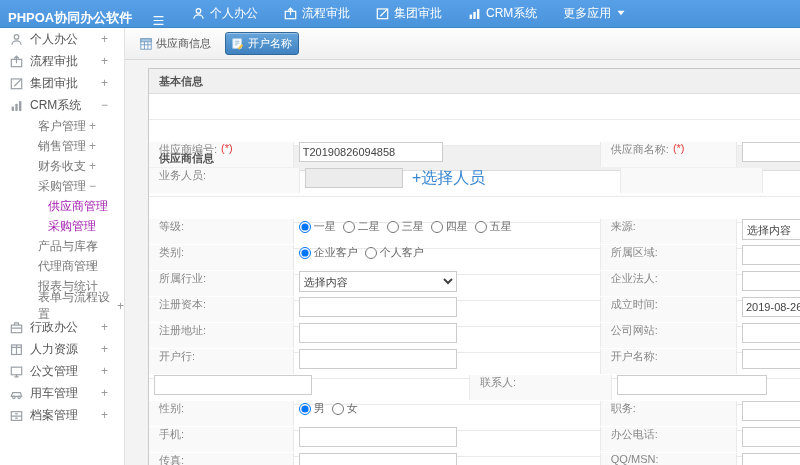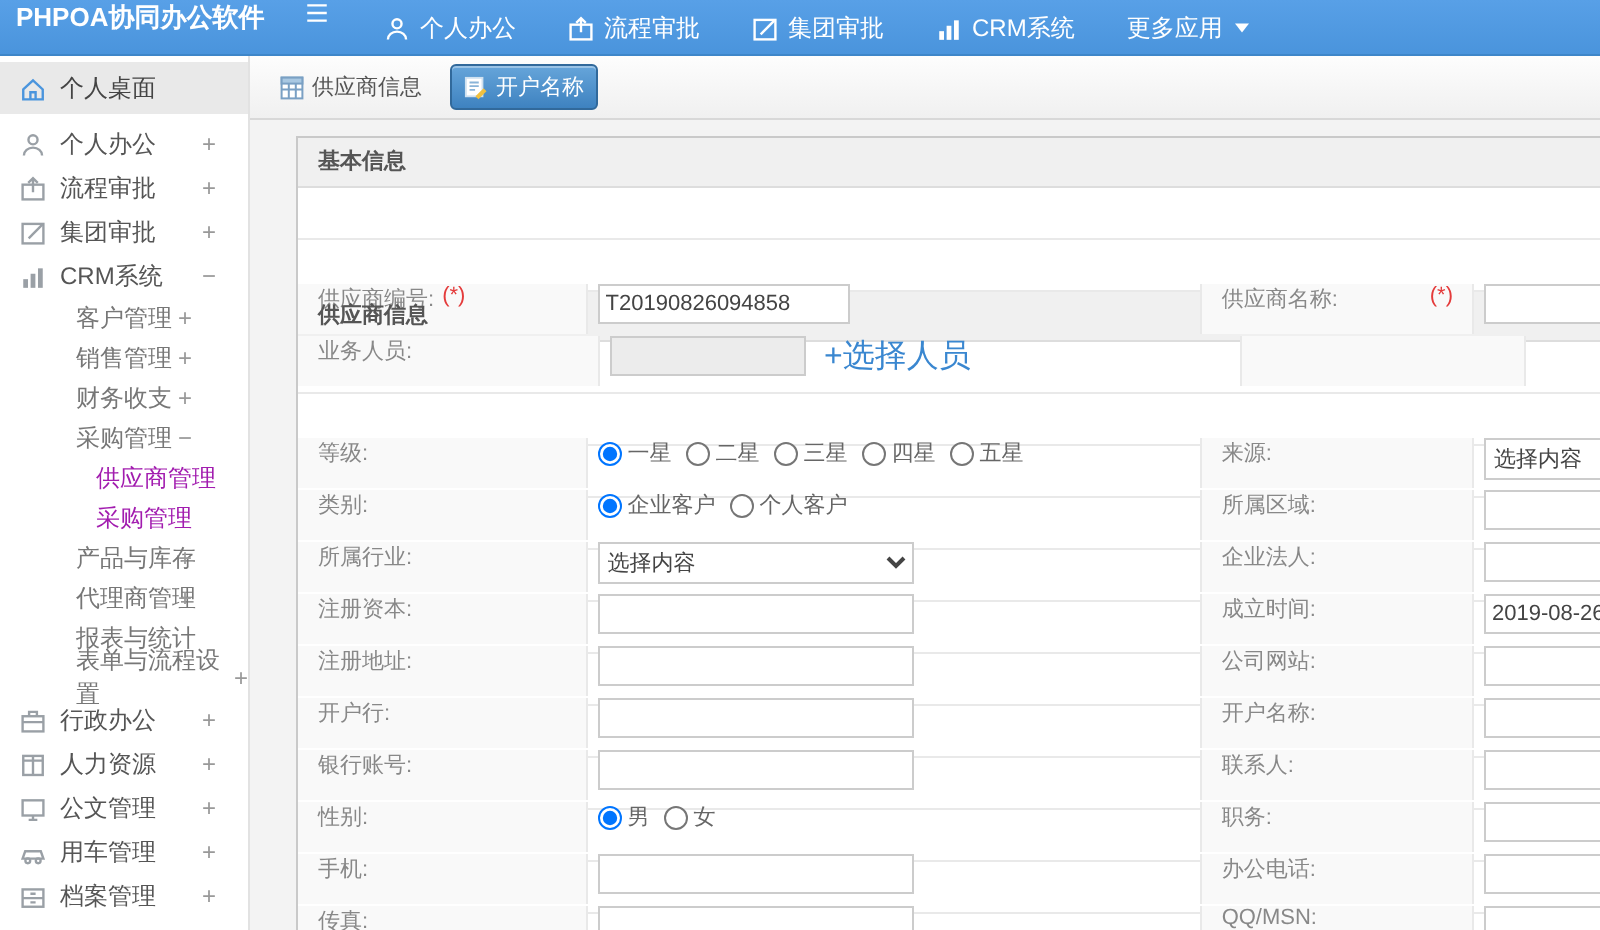--- a/index.html
+++ b/index.html
@@ -3,21 +3,21 @@
 <meta charset="utf-8">
 <style>
   * { margin:0; padding:0; box-sizing:border-box; }
   html,body { width:800px; height:465px; overflow:hidden; background:#f3f3f3;
     font-family:"Liberation Sans", sans-serif; }
   body { position:relative; }
 
   
   .topbar { position:absolute; top:0; left:0; width:800px; height:28px;
     background:linear-gradient(#58a0e7,#4a94dc); border-bottom:1px solid #3e86c9;
-    color:#fff; display:flex; align-items:flex-start; z-index:5; }
+    color:#fff; display:flex; align-items:flex-end; z-index:5; }
   .logo { width:128px; padding-left:8px; font-size:13px; font-weight:bold; white-space:nowrap; }
   .hamburger { margin:0 14px 0 24px; display:flex; align-items:center; cursor:pointer; color:#fff; }
   .topnav { display:flex; align-items:center; height:28px; }
   .topnav-item { display:flex; align-items:center; padding:0 13px; height:28px;
     font-size:12px; cursor:pointer; color:#fff; white-space:nowrap; }
   .topnav-item .ico { display:flex; margin-right:5px; color:#fff; }
   .topnav-item .caret { display:flex; margin-left:6px; color:#fff; }
   svg .st { fill:none; stroke:currentColor; stroke-width:1.1; }
   svg .fl { fill:currentColor; stroke:none; }
 
@@ -51,27 +51,27 @@
     border:1px solid #c9c9c9; z-index:2; }
   .section-header { height:25px; line-height:25px; background:#f0f0f0;
     border-bottom:1px solid #ddd; font-weight:bold; font-size:11px; color:#555;
     padding-left:10px; }
   .form-row { display:flex; height:26px; border-bottom:1px solid #e9e9e9; }
   .cell { display:flex; align-items:flex-start; height:100%;margin-top:48px; }
   .cell.lab { background:#f9f9f9; border-right:1px solid #e9e9e9;
     padding-left:10px; font-size:11px; color:#888; white-space:nowrap; }
   .cell.lab1 { width:151px; }
   .cell.fld1 { width:321px; padding-left:5px; border-right:1px solid #e9e9e9; }
-  .cell.lab2 { width:142px;gap:42px; }
+  .cell.lab2 { width:142px; }
   .cell.fld2 { flex:1; padding-left:5px; overflow:visible; }
   .req { color:#e43b3b; margin-left:4px; font-size:11px; }
 
   input[type=text] { height:20px; border:1px solid #ccc; font-size:11px; color:#444;
     padding:0 3px; font-family:"Liberation Sans", sans-serif; background:#fff; }
-  input[type=text].sm { width:126px; }
+  input[type=text].sm { width:144px; }
   input[type=text].md { width:158px; }
   input[type=text].xs { width:98px; }
   input[type=text].col2 { width:150px; }
   input[type=text].disabled { background:#ececec; }
   select { width:158px; height:21px; border:1px solid #ccc; font-size:11px; color:#444;
     background:#fff; font-family:"Liberation Sans", sans-serif; }
   select.col2 { width:150px; }
   .sel-link { color:#3a87d0; font-size:16px; margin-left:9px; text-decoration:none; cursor:pointer; }
   .radios { display:flex; align-items:center; font-size:11px; color:#666; }
   .radios label { display:flex; align-items:center; margin-right:7px; cursor:pointer; }
@@ -130,29 +130,20 @@
         <span class="caret">
           <svg width="8" height="6" viewBox="0 0 8 6">
             <path class="fl" d="M0.5 0.8 L7.5 0.8 L4 5.2 Z"></path>
           </svg>
         </span>
       </div>
     </div>
 </div>
 
 <div class="sidebar" id="sidebar">
-    <div class="side-item l0 active">
-      <span class="ico">
-        <svg width="13" height="13" viewBox="0 0 12 12">
-          <path class="st" d="M1.5 6.2 L6 2 L10.5 6.2 V10.8 H1.5 Z"></path>
-          <path class="st" d="M4.8 10.8 V7.5 H7.2 V10.8"></path>
-        </svg>
-      </span>
-      <span>个人桌面</span>
-    </div>
     <div class="side-item l0">
       <span class="ico">
         <svg width="13" height="13" viewBox="0 0 12 12">
           <circle class="st" cx="6" cy="3.6" r="2.1"></circle>
           <path class="st" d="M1.8 10.8 a4.2 3.6 0 0 1 8.4 0"></path>
         </svg>
       </span>
       <span>个人办公</span>
       <span class="expand">+</span>
     </div>
@@ -440,23 +431,20 @@
         <input type="text" class="md" value="" style="">
       </div>
       <div class="cell lab lab2">
         <span>开户名称:</span>
       </div>
       <div class="cell fld2">
         <input type="text" class="col2" value="" style="">
       </div>
     </div>
     <div class="form-row">
-      <div class="cell lab lab1">
-        <span>银行账号:</span>
-      </div>
       <div class="cell fld1">
         <input type="text" class="md" value="" style="">
       </div>
       <div class="cell lab lab2">
         <span>联系人:</span>
       </div>
       <div class="cell fld2">
         <input type="text" class="col2" value="" style="">
       </div>
     </div>

